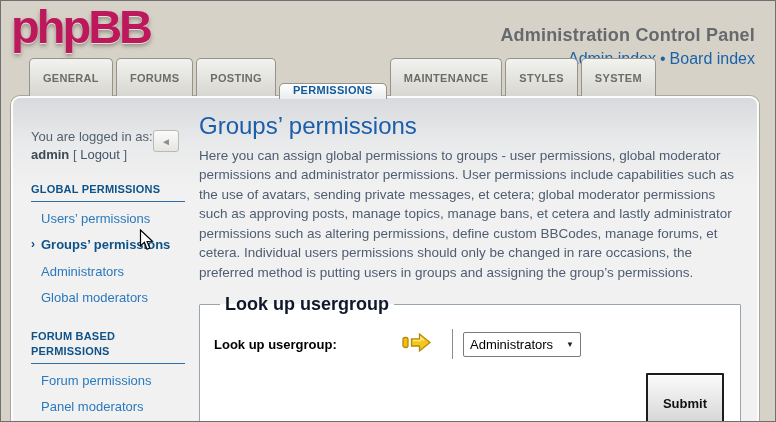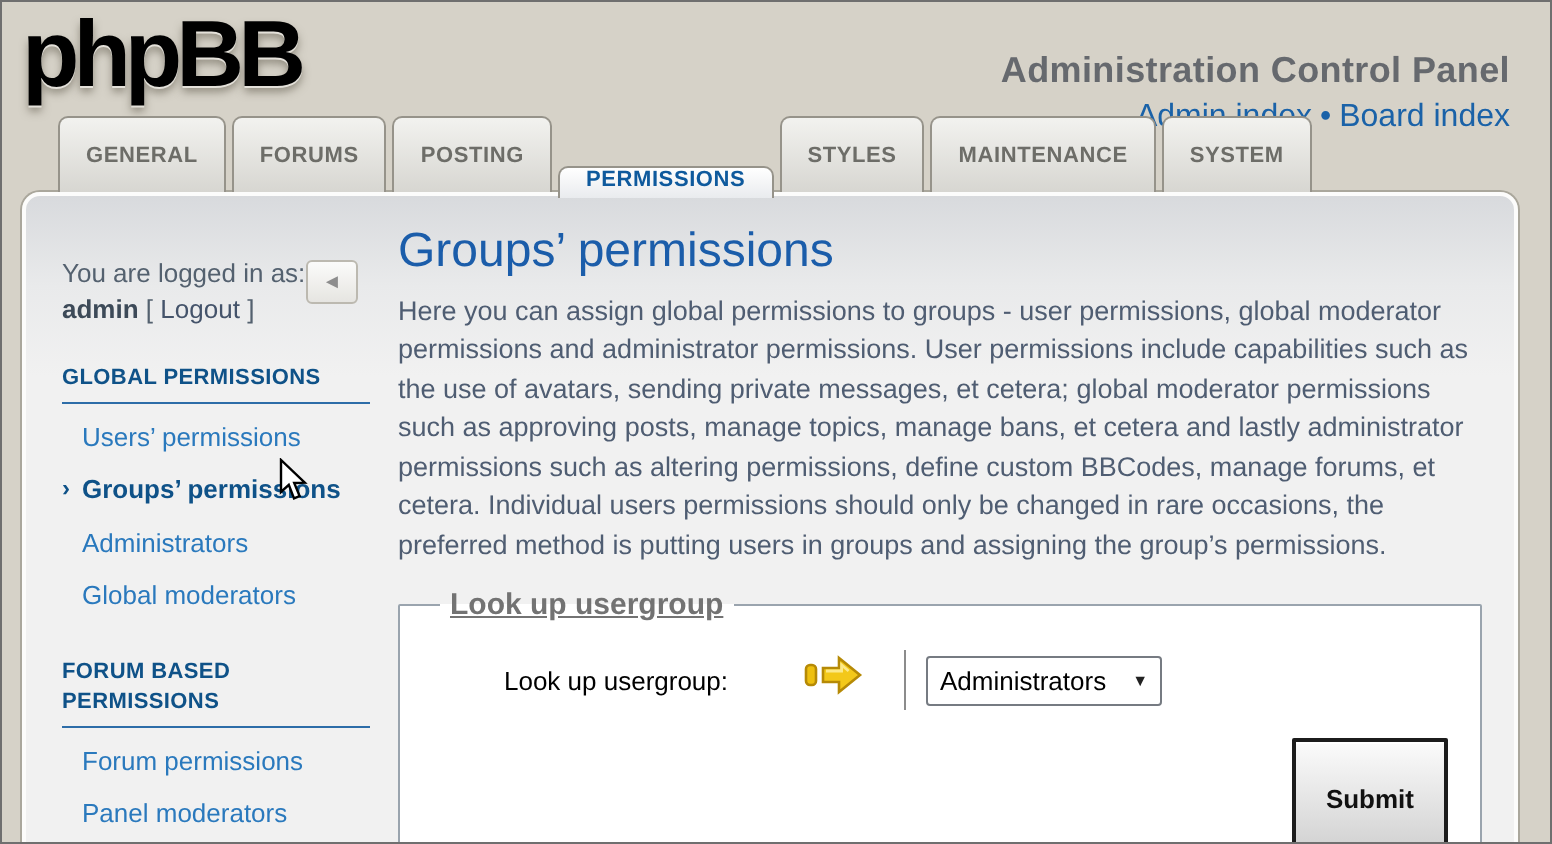--- a/index.html
+++ b/index.html
@@ -8,21 +8,21 @@
 
   .page {
     position:relative; width:776px; height:422px;
     background:#d6d2c8; border:1px solid #6f6f6f; overflow:hidden;
   }
 
   
   .logo {
     position:absolute; left:10px; top:-2px;
     font-size:47px; font-weight:bold; letter-spacing:-3px;
-    color:#000000;
+    color:#be185d;
     text-shadow:0 1px 0 #e4e1da, 0 3px 4px rgba(90,84,70,.55);
   }
   .header-right { position:absolute; right:20px; top:24px; text-align:right; }
   .acp-title { font-size:18px; font-weight:bold; color:#66696e; letter-spacing:.2px; }
   .header-links { margin-top:4px; font-size:16px; color:#1a62a8; }
   .header-links a { color:#1a62a8; text-decoration:none; cursor:pointer; }
   .dot-sep { margin:0 4px; }
 
   
   .tabs { position:absolute; left:28px; top:68px; display:flex; gap:3px; align-items:flex-end; z-index:3; height:27px; }
@@ -76,24 +76,24 @@
   
   .content { flex:1; padding:14px 16px 0 8px; }
   .page-title { font-size:24px; font-weight:normal; color:#1b5daa; margin-bottom:6px; }
   .page-desc { font-size:13.5px; line-height:1.44; color:#4f5d72; }
 
   fieldset.lookup {
     margin-top:12px; background:#fff; border:1px solid #9aa4ae;
     padding:14px 16px 12px 14px; border-radius:1px;
   }
   fieldset.lookup legend {
-    font-size:15px; font-weight:bold; color:#737373; padding:0 5px; margin-left:6px;text-decoration:underline;
+    font-size:18px; font-weight:bold; color:#0f172a; padding:0 5px; margin-left:6px;
   }
   .form-row { display:flex; align-items:center; }
-  .form-label { font-size:13px; font-weight:normal; color:#000; flex:0 0 188px;text-align:center; }
+  .form-label { font-size:13px; font-weight:bold; color:#000; flex:0 0 188px; }
   .gold-arrow { flex:0 0 auto; }
   .vsep { width:1px; height:30px; background:#8c8c8c; margin:0 10px 0 20px; }
   .select {
     width:118px; height:25px; background:#fff; border:1px solid #767b82;
     border-radius:2px; display:flex; align-items:center; padding:0 6px;
     font-size:13px; color:#000; cursor:pointer;
   }
   .select .sel-text { flex:1; }
   .select .sel-arrow { font-size:8px; color:#222; }
   .submit-row { display:flex; justify-content:flex-end; margin-top:14px; }
@@ -119,22 +119,22 @@
     <div class="header-links">
       <a>Admin index</a><span class="dot-sep">•</span><a>Board index</a>
     </div>
   </div>
 
   <div class="tabs">
     <div class="tab">GENERAL</div>
     <div class="tab">FORUMS</div>
     <div class="tab">POSTING</div>
     <div class="tab active">PERMISSIONS</div>
+    <div class="tab">MAINTENANCE</div>
     <div class="tab">STYLES</div>
-    <div class="tab">MAINTENANCE</div>
     <div class="tab">SYSTEM</div>
   </div>
 
   <div class="panel">
 
     <div class="sidebar">
       <div class="logged-in">
         <span>You are logged in as:</span><br>
         <span class="username">admin</span>
         <span>[</span>

